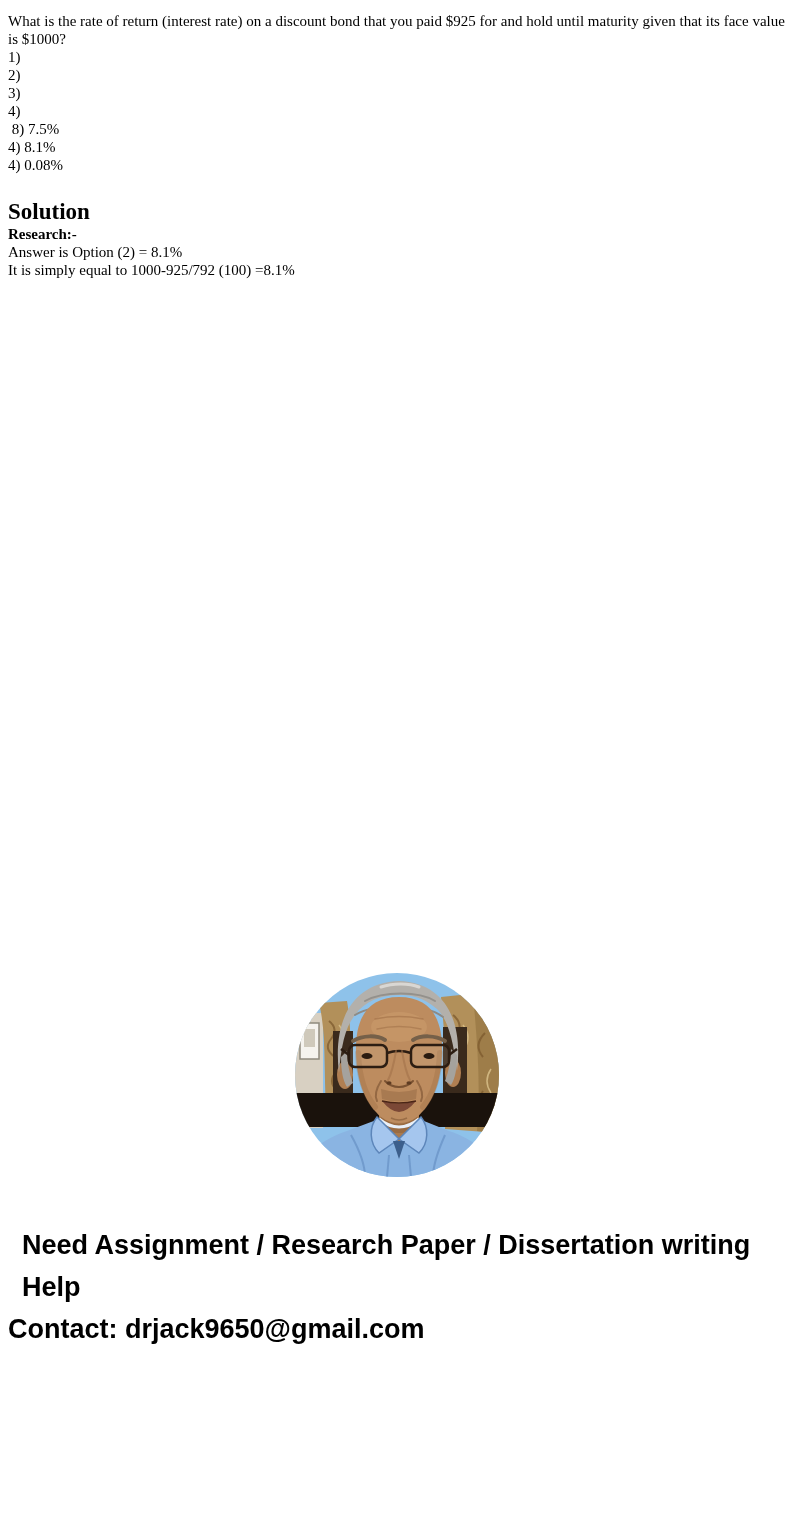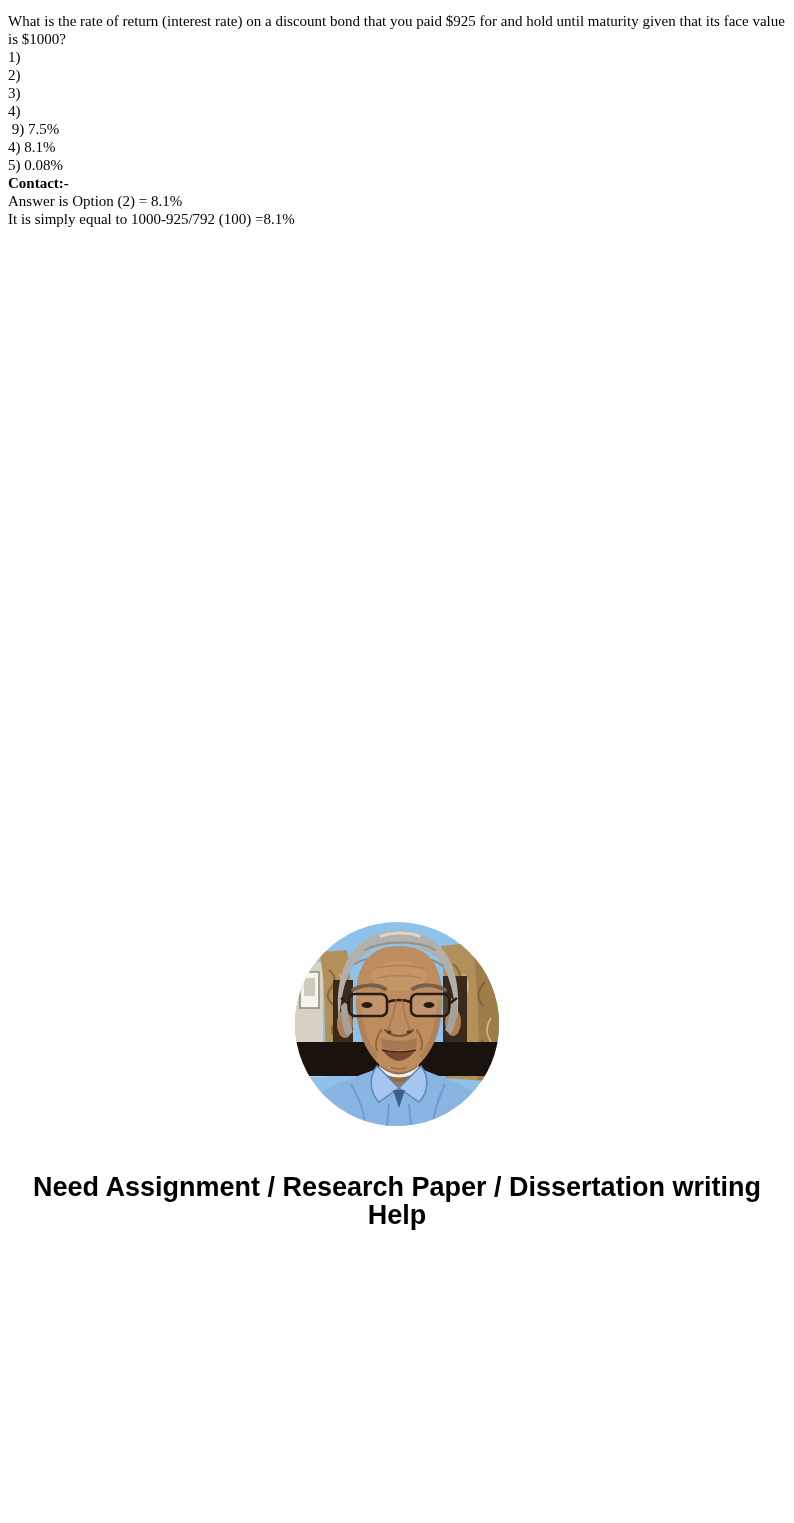--- a/index.html
+++ b/index.html
@@ -39,47 +39,47 @@
     width: 204px;
     height: 204px;
     border-radius: 50%;
     overflow: hidden;
     display: block;
   }
   .avatar svg { display: block; width: 204px; height: 204px; }
 
   .footer {
     margin-top: 47px;
-    text-align: center;
     font-family: "Liberation Sans", sans-serif;
     font-weight: bold;
     font-size: 27px;
-    line-height: 28px;
+    line-height: 42px;
     color: #000000;
   }
   .footer-help { max-width: 750px; margin: 0 auto; }
   .footer-contact { margin: 0 auto; }
 </style>
 </head>
 <body>
 
 <div class="page">
 
   <p class="question-text">What is the rate of return (interest rate) on a discount bond that you paid $925 for and hold until maturity given that its face value is $1000?</p>
 
   <p class="opt-blank">1)</p>
   <p class="opt-blank">2)</p>
   <p class="opt-blank">3)</p>
   <p class="opt-blank">4)</p>
 
-  <p class="ans-first"> 9) 7.5%</p>
+  <p class="ans-first"> 8) 7.5%</p>
   <p class="ans-mid">4) 8.1%</p>
-  <p class="ans-mid">5) 0.08%</p>
-
-  <p class="solution-sub">Contact:-</p>
+  <p class="ans-mid">4) 0.08%</p>
+
+  <h2 class="solution-heading">Solution</h2>
+  <p class="solution-sub">Research:-</p>
   <p class="solution-answer">Answer is Option (2) = 8.1%</p>
   <p class="solution-expl">It is simply equal to 1000-925/792 (100) =8.1%</p>
 
   <div class="avatar-wrap">
     <span class="avatar">
       <svg viewBox="0 0 204 204" xmlns="http://www.w3.org/2000/svg" aria-hidden="true">
 
         <g>
           <rect x="0" y="0" width="204" height="204" fill="#8ec2ea"></rect>
         </g>
@@ -200,15 +200,16 @@
           <path d="M82,144 L104,166 L84,180 C74,170 74,154 82,144 Z" fill="#a5c6ee" stroke="#5d86ba" stroke-width="1.5"></path>
           <path d="M126,144 L104,166 L124,180 C134,170 134,154 126,144 Z" fill="#a5c6ee" stroke="#5d86ba" stroke-width="1.5"></path>
           <path d="M98,168 L104,186 L110,168 Z" fill="#3c5f8c"></path>
         </g>
       </svg>
     </span>
   </div>
 
   <div class="footer">
     <div class="footer-help">Need Assignment / Research Paper / Dissertation writing Help</div>
+    <div class="footer-contact">Contact: drjack9650@gmail.com</div>
   </div>
 
 </div>
 
 </body></html>

